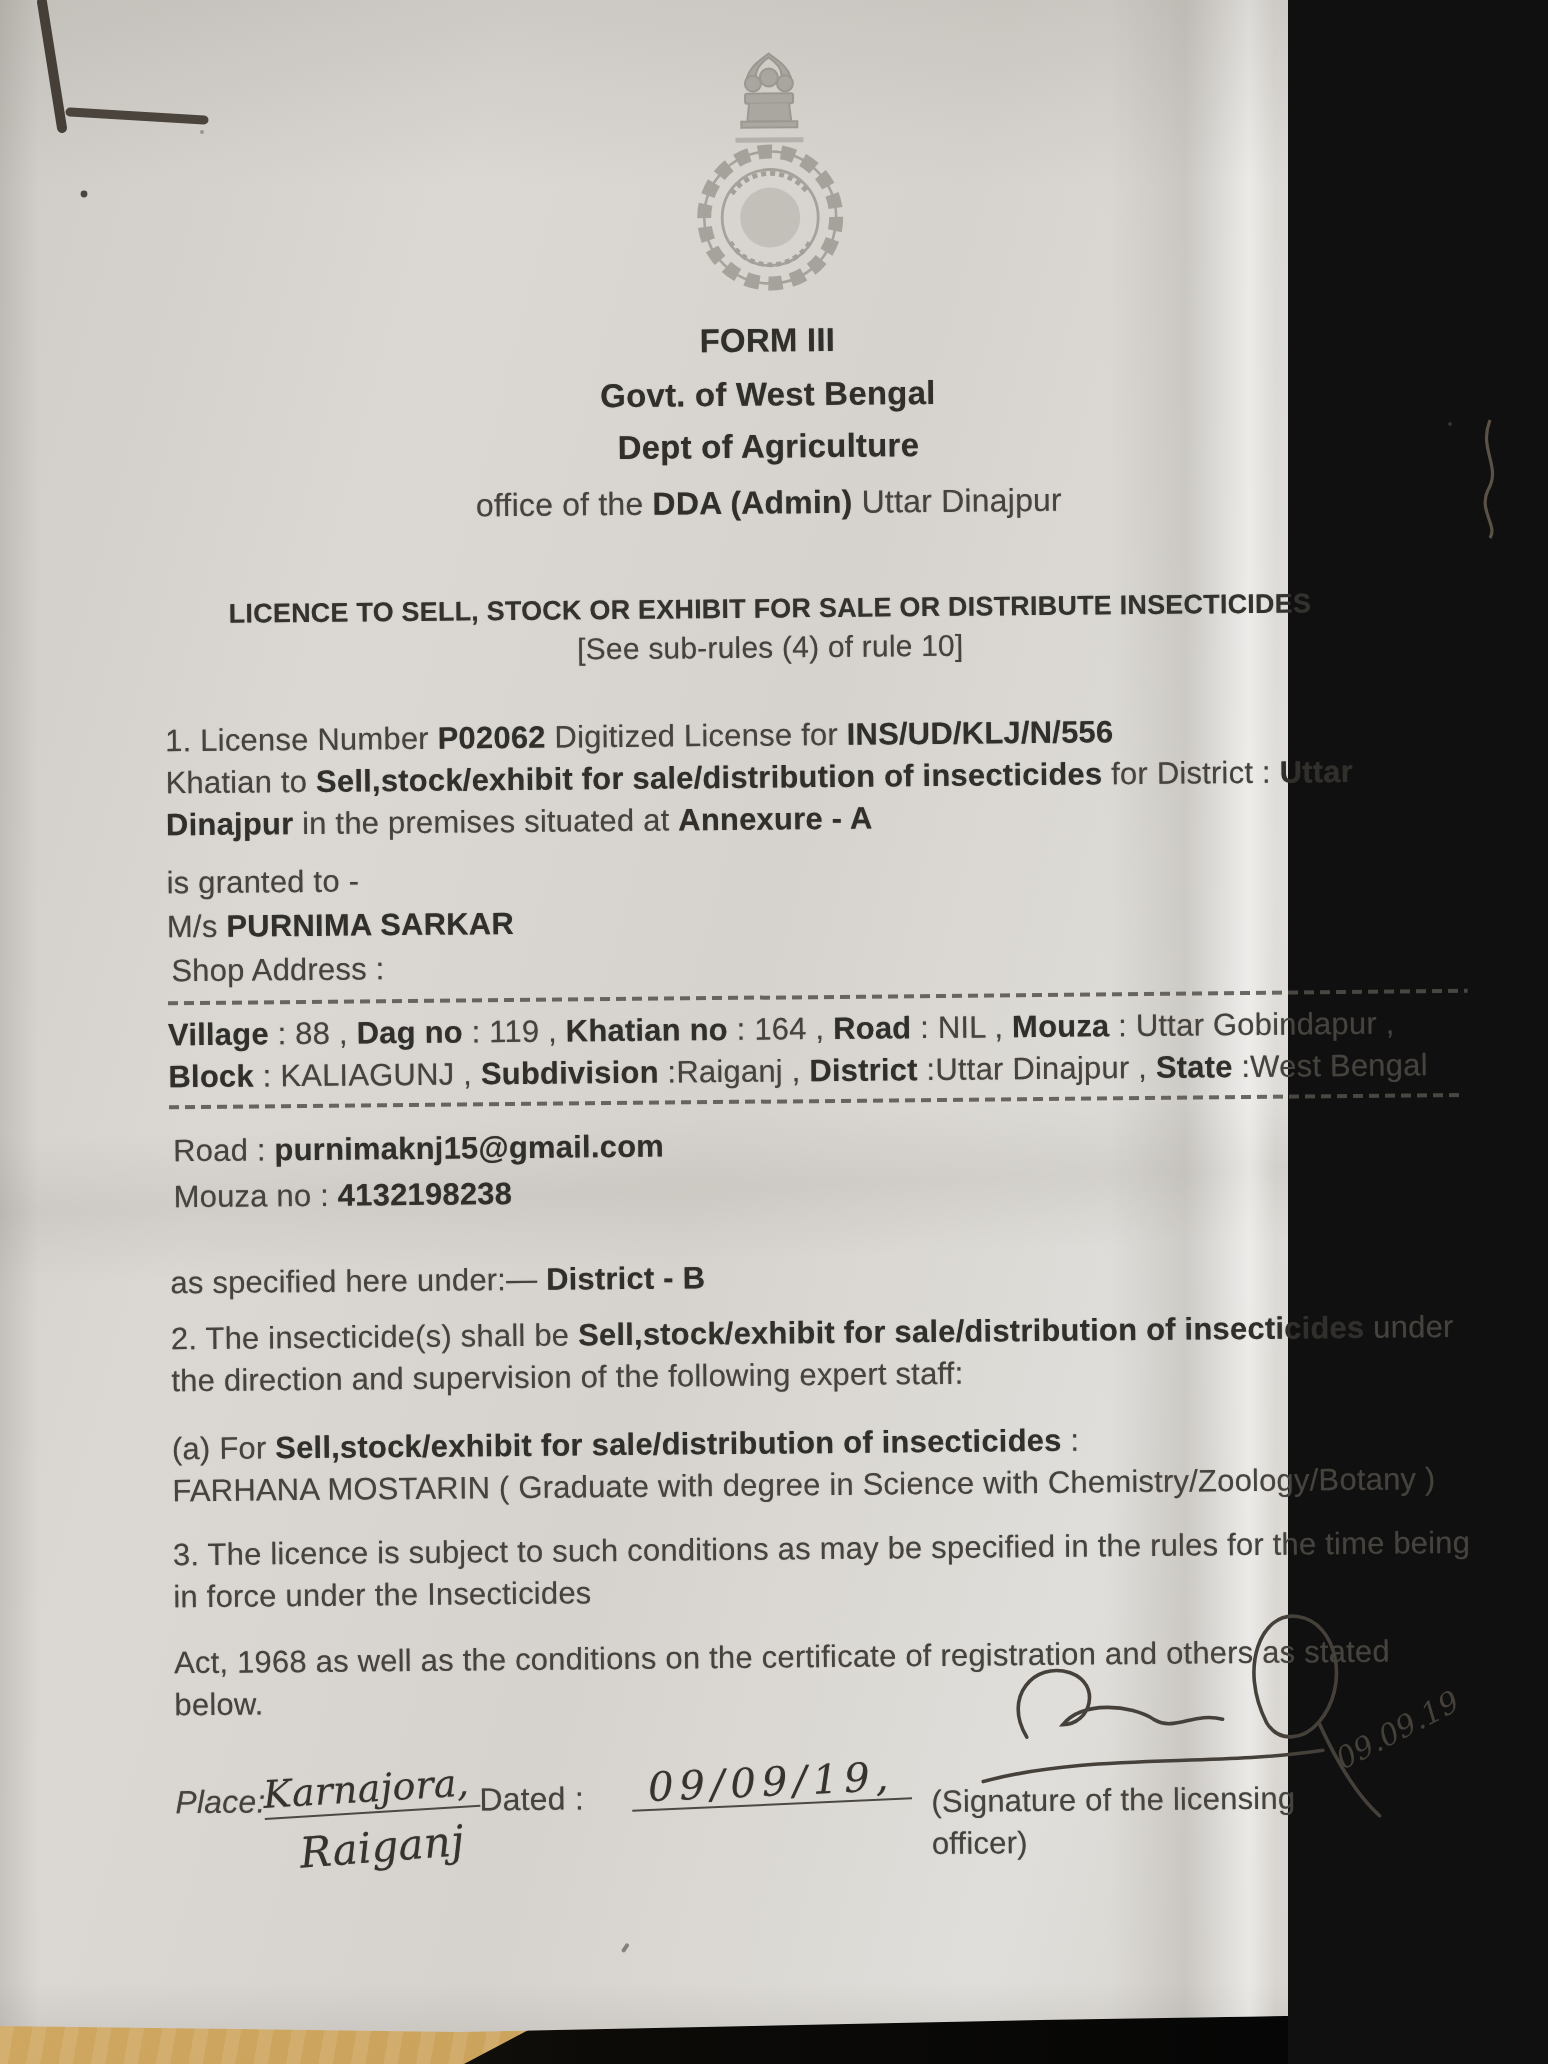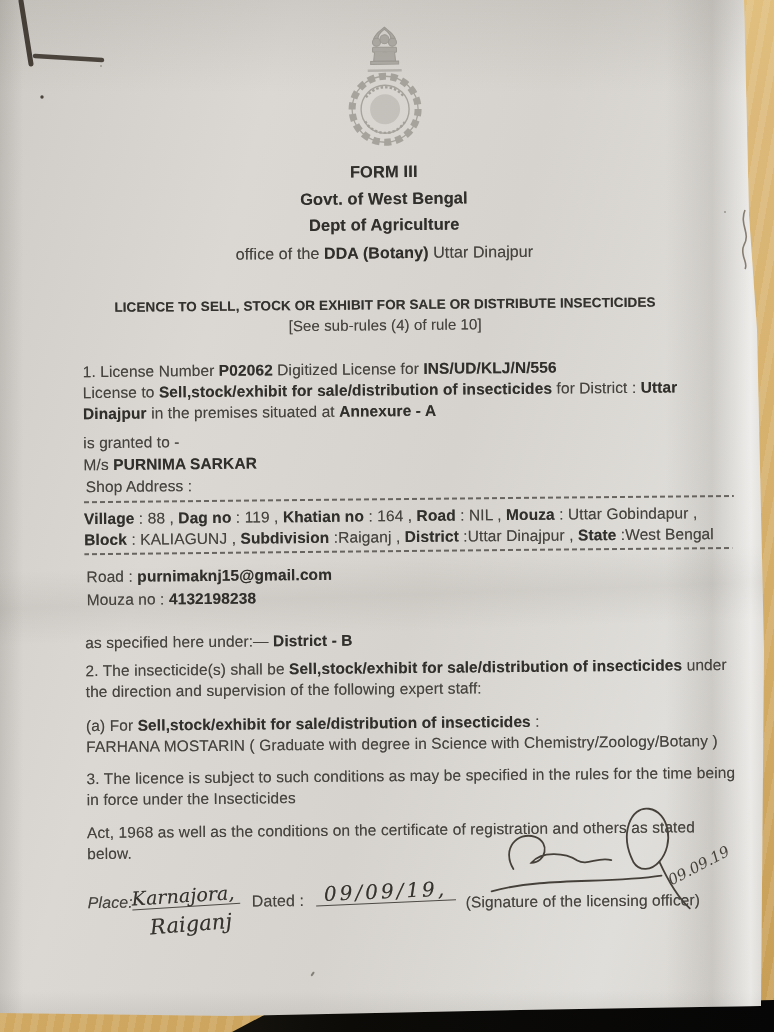--- a/index.html
+++ b/index.html
@@ -1,17 +1,17 @@
 <!DOCTYPE html>
 <html><head>
 <meta charset="utf-8">
 <style>
   html,body{margin:0;padding:0;}
   body{width:774px;height:1032px;overflow:hidden;background:#101010;font-family:"Liberation Sans",sans-serif;}
-  #photo{position:relative;width:774px;height:1032px;}
+  #photo{position:relative;width:644px;height:1032px;}
 
   
   #desk{position:absolute;inset:0;background:
     repeating-linear-gradient(100deg, rgba(255,255,255,.10) 0 7px, rgba(0,0,0,0) 7px 16px),
     linear-gradient(160deg,#e9cd8a 0%,#dcb97a 30%,#d3ac66 70%,#c79d55 100%);}
   #desk-dark{position:absolute;inset:0;background:linear-gradient(to right,#2a2317,#0c0b08 45%,#060606);
     clip-path:polygon(232px 1032px,268px 1013px,560px 1005px,774px 1000px,774px 1032px,230px 1032px);}
 
   
   #paper{position:absolute;inset:0;
@@ -77,27 +77,27 @@
       <circle cx="39" cy="38" r="33" fill="none" stroke="#757169" stroke-width="1.3"></circle>
       <circle cx="39" cy="38" r="24" fill="none" stroke="#757169" stroke-width="1.4"></circle>
       <circle cx="39" cy="38" r="15" fill="#8d8981" opacity=".55"></circle>
       <path d="M20 26 A23 23 0 0 1 58 26" fill="none" stroke="#6f6b64" stroke-width="2.4" stroke-dasharray="2.5 2"></path>
       <path d="M19 50 A23 23 0 0 0 59 50" fill="none" stroke="#6f6b64" stroke-width="2.4" stroke-dasharray="2.5 2"></path>
     </svg>
 
     <div class="ln c" style="top:162px;font-weight:bold;font-size:16.5px;color:#312f2b;">FORM III</div>
     <div class="ln c" style="top:189px;font-weight:bold;font-size:16.5px;color:#312f2b;">Govt. of West Bengal</div>
     <div class="ln c" style="top:215px;font-weight:bold;font-size:16.5px;color:#312f2b;">Dept of Agriculture</div>
-    <div class="ln c" style="top:243px;font-size:16px;"><span>office of the </span><span class="b">DDA (Botany)</span><span> Uttar Dinajpur</span></div>
+    <div class="ln c" style="top:243px;font-size:16px;"><span>office of the </span><span class="b">DDA (Admin)</span><span> Uttar Dinajpur</span></div>
 
     <div class="ln c" style="top:295px;font-weight:bold;font-size:13.5px;color:#34322e;">LICENCE TO SELL, STOCK OR EXHIBIT FOR SALE OR DISTRIBUTE INSECTICIDES</div>
     <div class="ln c" style="top:315px;font-size:15px;">[See sub-rules (4) of rule 10]</div>
 
     <div class="ln" style="left:84px;top:359px;width:650px;"><span>1. License Number </span><span class="b">P02062</span><span> Digitized License for </span><span class="b">INS/UD/KLJ/N/556</span></div>
-    <div class="ln" style="left:84px;top:380px;width:640px;"><span>License to </span><span class="b">Sell,stock/exhibit for sale/distribution of insecticides</span><span> for District : </span><span class="b">Uttar Dinajpur</span><span> in the premises situated at </span><span class="b">Annexure - A</span></div>
+    <div class="ln" style="left:84px;top:380px;width:640px;"><span>Khatian to </span><span class="b">Sell,stock/exhibit for sale/distribution of insecticides</span><span> for District : </span><span class="b">Uttar Dinajpur</span><span> in the premises situated at </span><span class="b">Annexure - A</span></div>
     <div class="ln" style="left:84px;top:430px;">is granted to -</div>
     <div class="ln" style="left:84px;top:452px;"><span>M/s </span><span class="b">PURNIMA SARKAR</span></div>
     <div class="ln" style="left:86px;top:474px;">Shop Address :</div>
 
     <div class="dash" style="left:84px;top:499px;width:650px;"></div>
     <div class="ln" style="left:84px;top:506px;width:658px;"><span class="b">Village</span><span> : 88 , </span><span class="b">Dag no</span><span> : 119 , </span><span class="b">Khatian no</span><span> : 164 , </span><span class="b">Road</span><span> : NIL , </span><span class="b">Mouza</span><span> : Uttar Gobindapur , </span><span class="b">Block</span><span> : KALIAGUNJ , </span><span class="b">Subdivision</span><span> :Raiganj , </span><span class="b">District</span><span> :Uttar Dinajpur , </span><span class="b">State</span><span> :West Bengal</span></div>
     <div class="dash" style="left:84px;top:551px;width:648px;"></div>
 
     <div class="ln" style="left:86px;top:564px;"><span>Road : </span><span class="b">purnimaknj15@gmail.com</span></div>
     <div class="ln" style="left:86px;top:587px;"><span>Mouza no : </span><span class="b">4132198238</span></div>
@@ -116,18 +116,18 @@
         <path d="M30 68 C18 48,34 30,52 36 C68 42,62 62,48 62 C58 50,82 52,94 60 C104 66,114 56,128 60"></path>
         <path d="M150 62 C136 34,148 6,166 9 C186 12,192 44,176 62 C168 71,156 72,150 62"></path>
         <path d="M176 62 C184 80,194 98,206 109"></path>
         <path d="M8 90 C62 76,122 84,178 76"></path>
       </g>
       <text x="188" y="86" transform="rotate(-27 188 86)" font-family="DejaVu Serif, serif" font-style="italic" font-size="15" fill="#45413a" id="sig-date">09.09.19</text>
     </svg>
 
     <div class="ln" style="left:84px;top:890px;font-size:16px;font-style:italic;">Place:</div>
     <div class="ln hw" style="left:128px;top:884px;font-size:19px;transform:rotate(-3deg);"><span class="uline" style="min-width:108px;">Karnajora,</span></div>
-    <div class="ln" style="left:248px;top:890px;font-size:16px;">Dated :</div>
+    <div class="ln" style="left:236px;top:890px;font-size:16px;">Dated :</div>
     <div class="ln hw" style="left:312px;top:882px;font-size:20px;letter-spacing:3px;transform:rotate(-2deg);"><span class="uline" style="min-width:140px;text-align:center;">09/09/19,</span></div>
     <div class="ln" style="left:462px;top:893px;font-size:15.5px;">(Signature of the licensing officer)</div>
     <div class="ln hw" style="left:146px;top:913px;font-size:21px;transform:rotate(-4deg);">Raiganj</div>
   </div>
 </div>
 
 </body></html>

